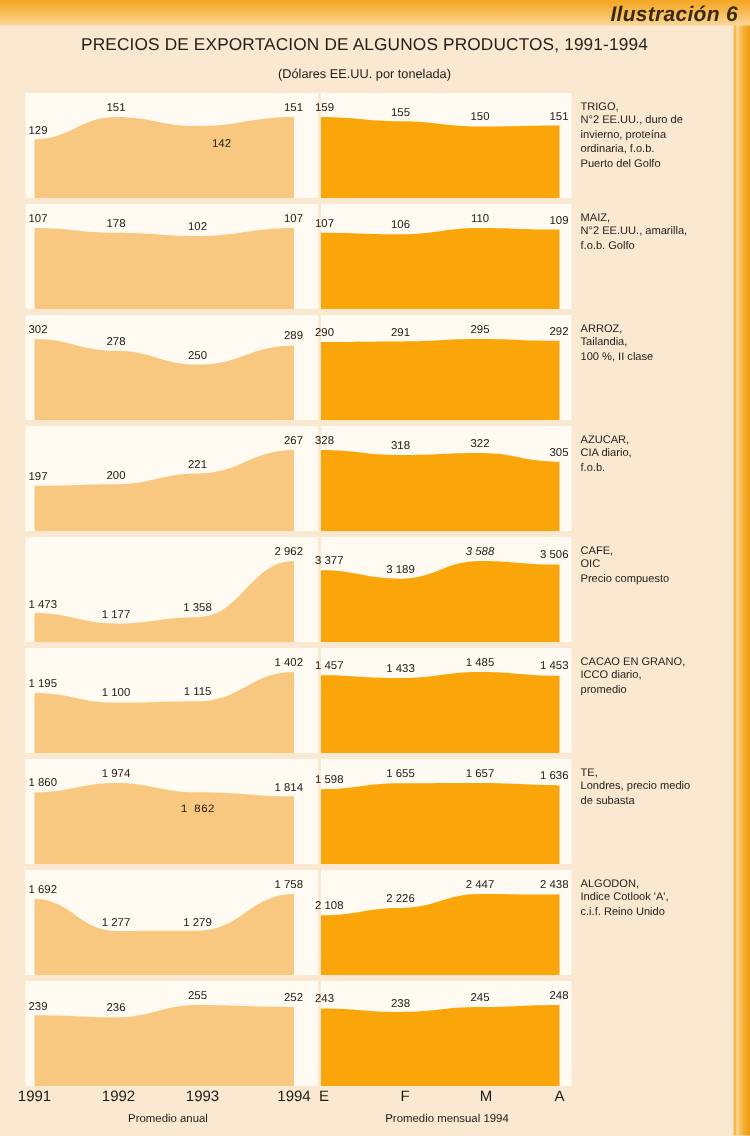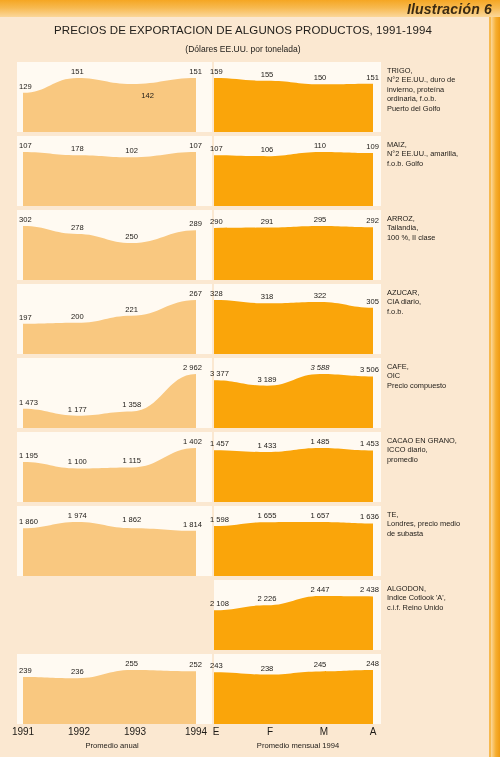--- a/index.html
+++ b/index.html
@@ -266,40 +266,53 @@
       <div class="row">
         <div class="panel left">
           <div class="plot">
             <svg viewBox="0 0 195 70" preserveAspectRatio="none">
               <path d="M 6 70 L 6 22.31 C 30.45 22.31 35.88 16.00 60.33 16.00 C 84.78 16.00 90.22 22.19 114.67 22.19 C 143.62 22.19 150.05 24.85 179.00 24.85 L 179 70 Z" fill="#f9c880"></path>
             </svg>
           </div>
           <div class="vlabels">
             <span class="vlab anchor-start" style="left: 2px; top: 20.3054px;">1 860</span>
             <span class="vlab" style="left: 60.3333px; top: 14px;">1 974</span>
-            <span class="vlab" style="left: 114.667px; top: 18px;">1 862</span>
+            <span class="vlab" style="left: 114.667px; top: 38px; font-family: Liberation Mono, monospace;">1 862</span>
             <span class="vlab anchor-end" style="left: 185px; top: 22.8497px;">1 814</span>
           </div>
         </div>
         <div class="panel right">
           <div class="plot">
             <svg viewBox="0 0 167 70" preserveAspectRatio="none">
               <path d="M 0 70 L 0 20.09 C 23.85 20.09 29.15 16.14 53.00 16.14 C 76.85 16.14 82.15 16.00 106.00 16.00 C 129.85 16.00 135.15 17.46 159.00 17.46 L 159 70 Z" fill="#faa50a"></path>
             </svg>
           </div>
           <div class="vlabels">
             <span class="vlab anchor-start" style="left: -4px; top: 18.0946px;">1 598</span>
             <span class="vlab" style="left: 53px; top: 14.1388px;">1 655</span>
             <span class="vlab" style="left: 106px; top: 14px;">1 657</span>
             <span class="vlab anchor-end" style="left: 165px; top: 15.4574px;">1 636</span>
           </div>
         </div>
         <div class="desc">TE,<br>Londres, precio medio<br>de subasta</div>
       </div>
       <div class="row">
+        <div class="panel left">
+          <div class="plot">
+            <svg viewBox="0 0 195 70" preserveAspectRatio="none">
+              <path d="M 6 70 L 6 19.38 C 30.45 19.38 35.88 40.60 60.33 40.60 C 84.78 40.60 90.22 40.50 114.67 40.50 C 143.62 40.50 150.05 16.00 179.00 16.00 L 179 70 Z" fill="#f9c880"></path>
+            </svg>
+          </div>
+          <div class="vlabels">
+            <span class="vlab anchor-start" style="left: 2px; top: 17.3761px;">1 692</span>
+            <span class="vlab" style="left: 60.3333px; top: 38.6047px;">1 277</span>
+            <span class="vlab" style="left: 114.667px; top: 38.5024px;">1 279</span>
+            <span class="vlab anchor-end" style="left: 185px; top: 14px;">1 758</span>
+          </div>
+        </div>
         <div class="panel right">
           <div class="plot">
             <svg viewBox="0 0 167 70" preserveAspectRatio="none">
               <path d="M 0 70 L 0 30.22 C 23.85 30.22 29.15 25.27 53.00 25.27 C 76.85 25.27 82.15 16.00 106.00 16.00 C 129.85 16.00 135.15 16.38 159.00 16.38 L 159 70 Z" fill="#faa50a"></path>
             </svg>
           </div>
           <div class="vlabels">
             <span class="vlab anchor-start" style="left: -4px; top: 28.2171px;">2 108</span>
             <span class="vlab" style="left: 53px; top: 23.2684px;">2 226</span>
             <span class="vlab" style="left: 106px; top: 14px;">2 447</span>

